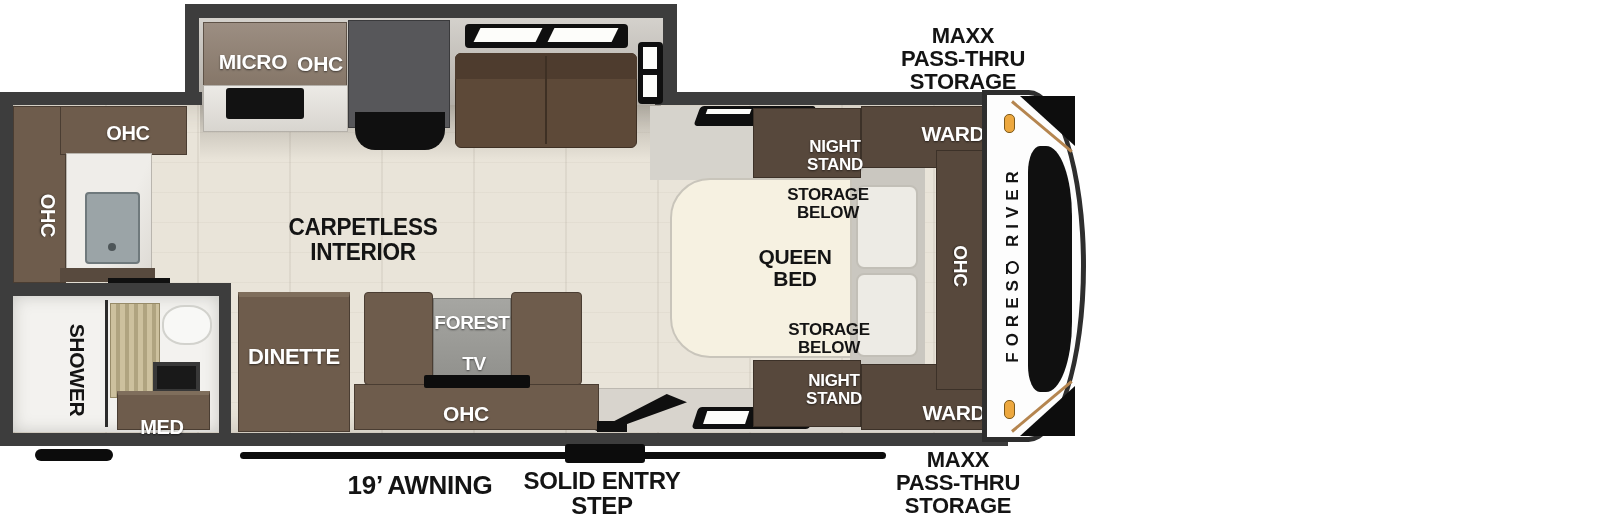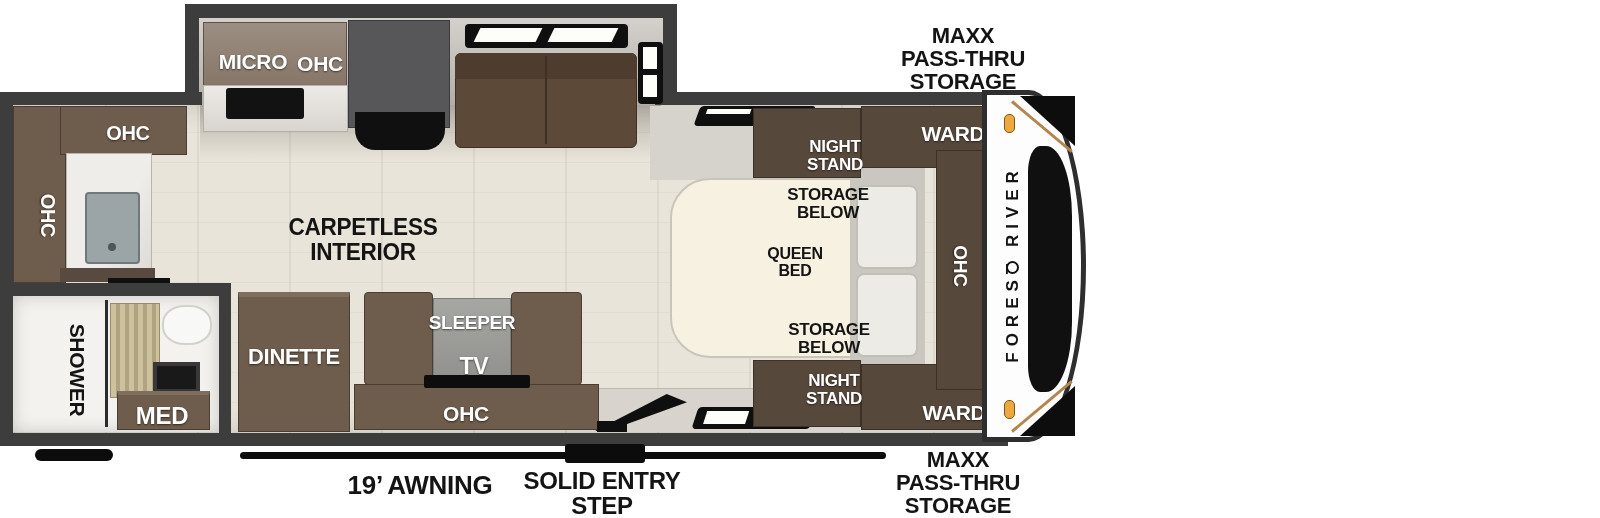--- a/index.html
+++ b/index.html
@@ -49,21 +49,21 @@
 
   <div class="wall" style="left:0;top:283px;width:231px;height:13px;"></div>
   <div class="wall" style="left:219px;top:283px;width:12px;height:163px;"></div>
   <div style="left:13px;top:296px;width:206px;height:136px;background:#f3f2ef;box-shadow:inset 0 0 16px rgba(70,70,65,.25);"></div>
   <div style="left:105px;top:300px;width:3px;height:127px;background:#2b2b2b;"></div>
   <div style="left:110px;top:303px;width:50px;height:95px;background:repeating-linear-gradient(90deg,#cdc19e 0 5px,#b0a480 5px 9px);border:1px solid #978b68;"></div>
   <div style="left:162px;top:305px;width:50px;height:40px;background:#f8f8f6;border:2px solid #d2d2cd;border-radius:45%;"></div>
   <div style="left:153px;top:362px;width:47px;height:31px;background:#191919;border:4px solid #383838;"></div>
   <div class="brown" style="left:117px;top:391px;width:93px;height:39px;border-top:4px solid #7f6e5c;"></div>
   <div class="lbl blbl rot90" style="left:17px;top:359px;width:120px;font-size:21px;">SHOWER</div>
-  <div class="lbl wlbl" style="left:122px;top:403px;width:80px;font-size:24px;">MED</div>
+  <div class="lbl wlbl" style="left:122px;top:417px;width:80px;font-size:20px;">MED</div>
 
   <div class="taupe" style="left:203px;top:22px;width:144px;height:65px;"></div>
   <div style="left:203px;top:85px;width:145px;height:47px;background:linear-gradient(#eceae6,#d8d5cf);border:1px solid #b4b0a9;"></div>
   <div style="left:226px;top:88px;width:78px;height:31px;background:#121212;border-radius:3px;"></div>
   <div class="lbl wlbl" style="left:212px;top:51px;width:82px;font-size:21px;">MICRO</div>
   <div class="lbl wlbl" style="left:294px;top:53px;width:52px;font-size:21px;">OHC</div>
 
   <div style="left:348px;top:20px;width:102px;height:108px;background:#57575a;border:1px solid #3a3a3c;"></div>
   <div style="left:355px;top:112px;width:90px;height:38px;background:#101010;border-radius:0 0 20px 20px;"></div>
 
@@ -82,22 +82,22 @@
 
   <div class="lbl blbl" style="left:263px;top:214px;width:200px;font-size:24px;transform:scaleX(.94);">CARPETLESS
 INTERIOR</div>
 
   <div style="left:586px;top:388px;width:419px;height:44px;background:#d8d4cd;border-top:1px solid #bdb9b1;"></div>
   <div class="brown" style="left:238px;top:292px;width:112px;height:140px;border-top:5px solid #7f6e5c;"></div>
   <div class="lbl wlbl" style="left:240px;top:345px;width:108px;font-size:22px;">DINETTE</div>
   <div class="brown" style="left:364px;top:292px;width:69px;height:93px;border-radius:4px;"></div>
   <div style="left:433px;top:298px;width:78px;height:82px;background:linear-gradient(#a6a6a2,#91918d);border:1px solid #7c7c78;"></div>
   <div class="brown" style="left:511px;top:292px;width:71px;height:93px;border-radius:4px;"></div>
-  <div class="lbl wlbl" style="left:420px;top:313px;width:104px;font-size:19px;">SLEEPER</div>
-  <div class="lbl wlbl" style="left:448px;top:354px;width:52px;font-size:23px;">TV</div>
+  <div class="lbl wlbl" style="left:420px;top:313px;width:104px;font-size:19px;">FOREST</div>
+  <div class="lbl wlbl" style="left:448px;top:354px;width:52px;font-size:19px;">TV</div>
   <div class="brown" style="left:354px;top:384px;width:245px;height:46px;"></div>
   <div style="left:424px;top:375px;width:106px;height:13px;background:#0d0d0d;border-radius:2px;"></div>
   <div class="lbl wlbl" style="left:426px;top:403px;width:80px;font-size:21px;">OHC</div>
 
   <div style="left:595px;top:394px;width:92px;height:37px;background:#0f0f0f;clip-path:polygon(0 100%,78% 0,100% 22%,14% 100%);"></div>
   <div style="left:597px;top:421px;width:30px;height:11px;background:#0f0f0f;"></div>
   <div class="win" style="left:695px;top:407px;width:118px;height:22px;transform:skewX(-18deg);">
     <div class="pane" style="left:10px;top:4px;width:42px;height:13px;"></div>
     <div class="pane" style="left:62px;top:4px;width:44px;height:13px;"></div>
   </div>
@@ -117,21 +117,21 @@
   <div class="brown-dk" style="left:753px;top:108px;width:108px;height:70px;"></div>
   <div class="brown-dk" style="left:753px;top:360px;width:108px;height:67px;"></div>
   <div class="brown-dk" style="left:861px;top:106px;width:142px;height:62px;"></div>
   <div class="brown-dk" style="left:861px;top:364px;width:142px;height:66px;"></div>
   <div class="brown-dk" style="left:936px;top:150px;width:67px;height:240px;"></div>
 
   <div class="lbl wlbl" style="left:785px;top:138px;width:100px;font-size:17px;">NIGHT
 STAND</div>
   <div class="lbl blbl" style="left:778px;top:186px;width:100px;font-size:17px;">STORAGE
 BELOW</div>
-  <div class="lbl blbl" style="left:735px;top:246px;width:120px;font-size:16px;">QUEEN
+  <div class="lbl blbl" style="left:735px;top:246px;width:120px;font-size:21px;">QUEEN
 BED</div>
   <div class="lbl blbl" style="left:779px;top:321px;width:100px;font-size:17px;">STORAGE
 BELOW</div>
   <div class="lbl wlbl" style="left:784px;top:372px;width:100px;font-size:17px;">NIGHT
 STAND</div>
   <div class="lbl wlbl" style="left:913px;top:123px;width:80px;font-size:21px;">WARD</div>
   <div class="lbl wlbl" style="left:914px;top:402px;width:80px;font-size:21px;">WARD</div>
   <div class="lbl wlbl rot90" style="left:900px;top:256px;width:120px;font-size:19px;">OHC</div>
 
   <div style="left:982px;top:90px;width:104px;height:352px;background:#fdfdfd;border:5px solid #2e2e2e;border-radius:0 58px 58px 0 / 0 178px 178px 0;"></div>

